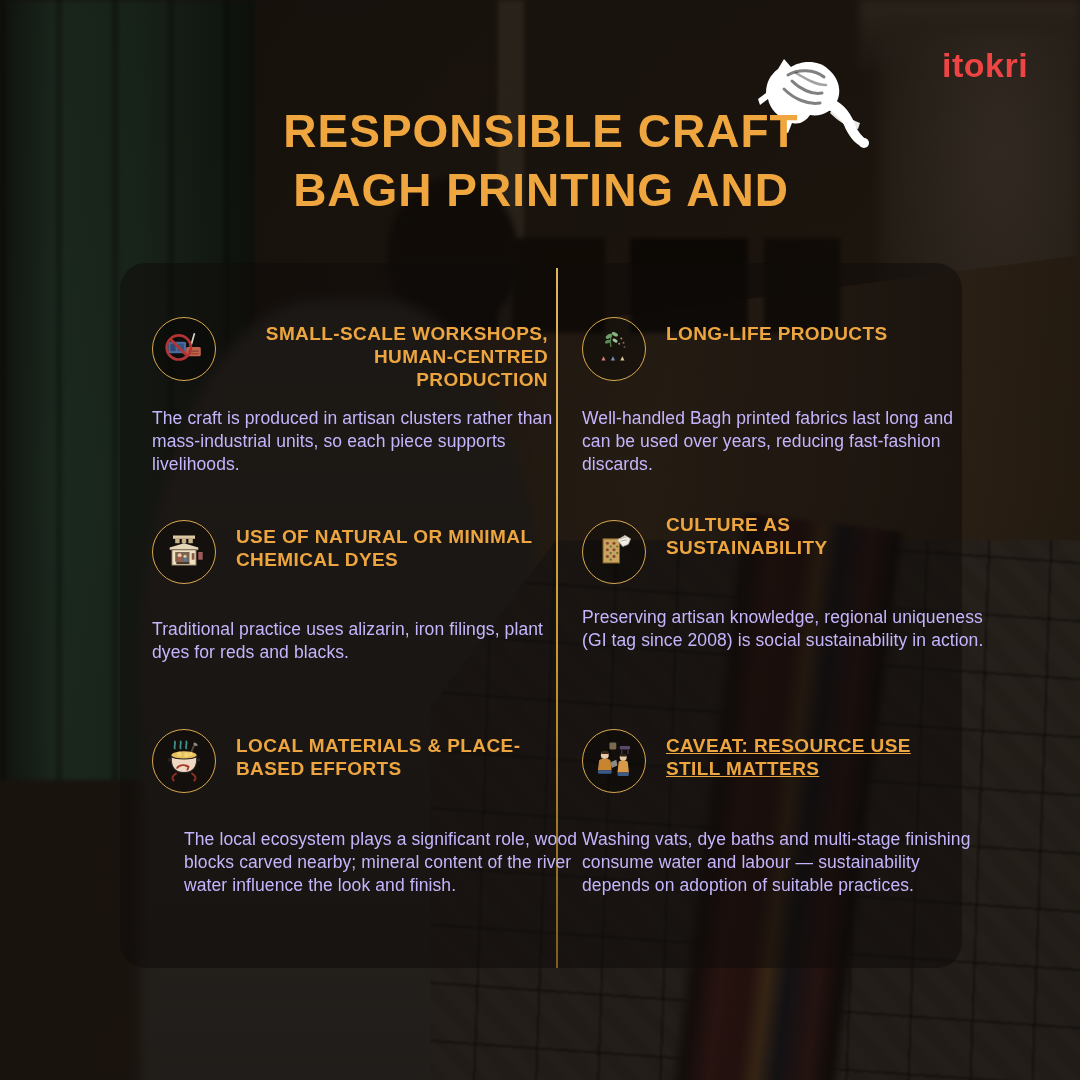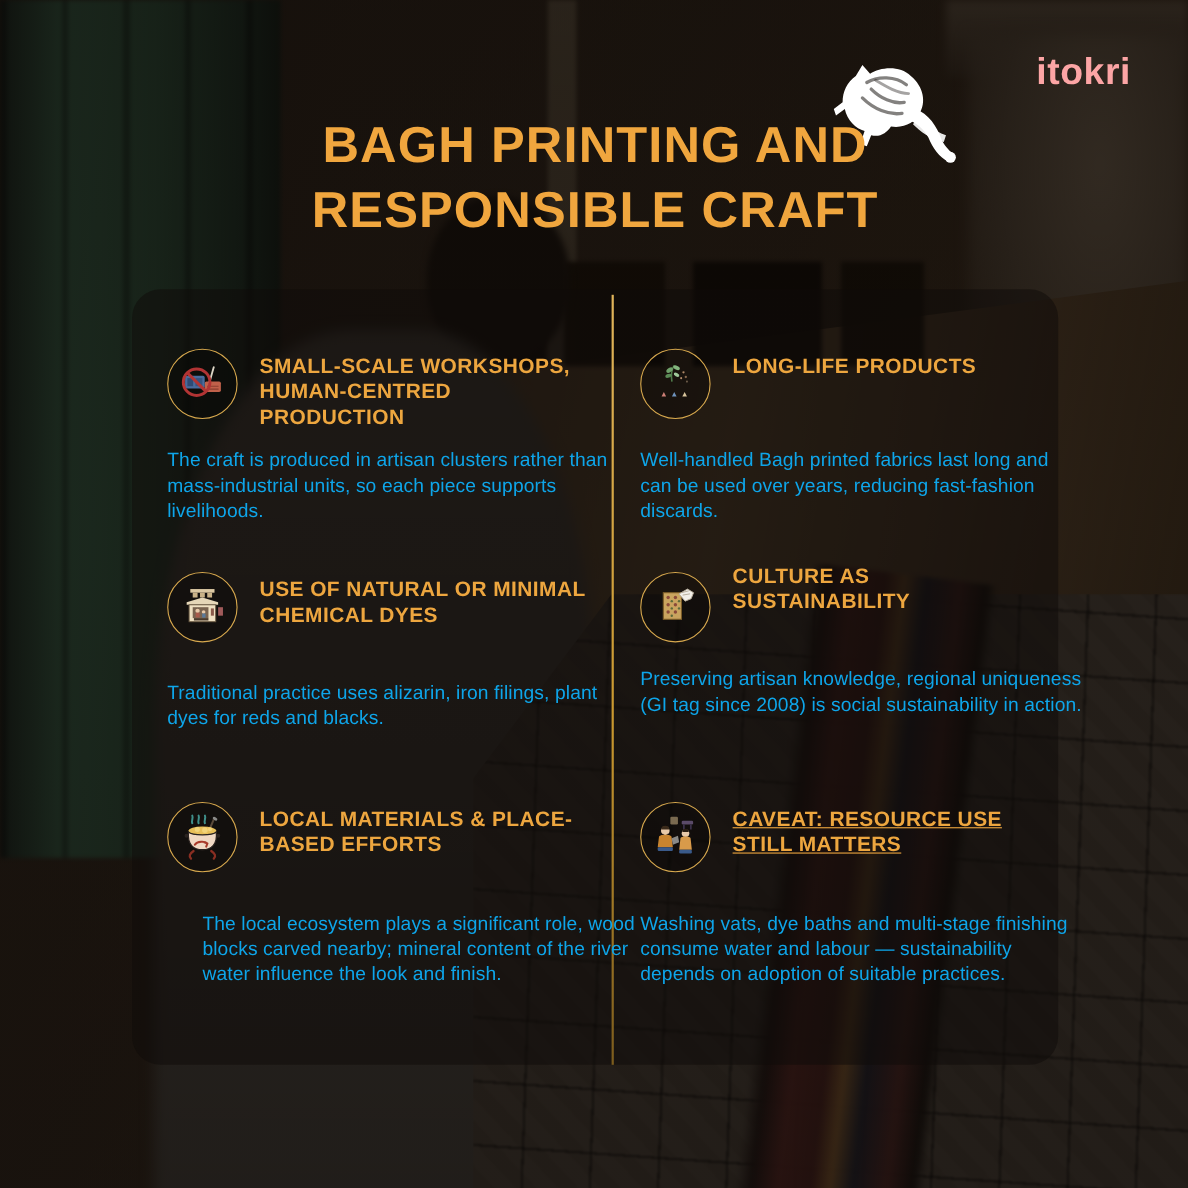--- a/index.html
+++ b/index.html
@@ -45,30 +45,30 @@
   .ph-runner{left:700px;top:520px;width:170px;height:620px;transform:rotate(7deg);
     background:linear-gradient(90deg,rgba(0,0,0,0) 0,#1c1210 8%,#4b201d 22%,#3f1b18 40%,#6d4a26 50%,#1c1c26 62%,#44201e 80%,#140f0c 94%,rgba(0,0,0,0) 100%);
     filter:blur(2px);opacity:.95;}
   .overlay{position:absolute;inset:0;background:linear-gradient(180deg,rgba(8,5,3,.52) 0%,rgba(8,5,3,.47) 45%,rgba(10,7,5,.55) 100%);}
   
   .panel{position:absolute;left:120px;top:263px;width:842px;height:705px;border-radius:26px;
     background:rgba(16,12,9,.52);}
   .divider{position:absolute;left:556px;top:268px;width:2px;height:700px;
     background:linear-gradient(180deg,#e0b45a 0%,#c9982f 55%,#7c5c1d 100%);}
   .logo{position:absolute;left:942px;top:46px;width:120px;
-    color:#fca5a5;font-size:34px;font-weight:800;letter-spacing:.5px;}
+    color:#ef4444;font-size:34px;font-weight:800;letter-spacing:.5px;}
   .title{position:absolute;left:160px;top:102px;width:762px;text-align:center;
     color:#f0a63e;font-size:46px;font-weight:800;letter-spacing:1px;line-height:1.28;}
   .tiger{position:absolute;left:748px;top:55px;width:124px;height:102px;}
   .sec-icon{position:absolute;width:62px;height:62px;border-radius:50%;
     border:1.5px solid #d8a94e;background:rgba(0,0,0,.28);
     display:flex;align-items:center;justify-content:center;}
   .sec-heading{position:absolute;width:312px;color:#eda63f;font-size:19px;font-weight:800;
     letter-spacing:.4px;line-height:1.2;white-space:pre-line;}
-  .sec-body{position:absolute;width:404px;color:#0ea5e9;font-size:17.5px;line-height:1.32;letter-spacing:.1px;}
+  .sec-body{position:absolute;width:404px;color:#c4b5fd;font-size:17.5px;line-height:1.32;letter-spacing:.1px;}
   svg{display:block;}
 </style>
 </head>
 <body>
 
 <div class="stage">
 
   <div class="photo">
     <div class="ph ph-wall"></div>
     <div class="ph ph-window"></div>
@@ -91,40 +91,40 @@
   <svg class="tiger" viewBox="0 0 124 102">
     <path fill="#ffffff" d="M30 14 L36 4 L43 12 C52 6 70 4 80 14 C92 24 94 38 88 48 C84 56 74 62 62 60 C58 66 52 70 44 68 L40 78 L34 76 L38 64 C30 62 22 54 20 44 L12 50 L10 44 L18 38 C18 28 22 20 30 14 Z"></path>
     <path fill="#ffffff" d="M84 44 C96 48 104 60 108 72 C112 80 116 82 119 86 L114 92 C106 88 100 80 96 70 C92 62 84 56 78 54 Z"></path>
     <path fill="#ffffff" d="M86 52 C94 56 100 64 112 68 L110 74 C98 72 88 64 82 58 Z" opacity=".9"></path>
     <circle cx="116" cy="88" r="5" fill="#ffffff"></circle>
     <path d="M40 20 C50 14 66 14 76 22 M36 34 C46 44 60 50 72 48 M44 26 C52 34 64 40 74 38" stroke="#1d1a16" stroke-width="3" fill="none" opacity=".55" stroke-linecap="round"></path>
     <path d="M48 18 C58 24 68 30 78 30" stroke="#1d1a16" stroke-width="2.5" fill="none" opacity=".4" stroke-linecap="round"></path>
   </svg>
 
   <div class="title">
+    <div>RESPONSIBLE CRAFT</div>
     <div>BAGH PRINTING AND</div>
-    <div>RESPONSIBLE CRAFT</div>
   </div>
 
   <div class="panel"></div>
   <div class="divider"></div>
 
   <div class="sec-icon" style="left:152px;top:317px;">
     <svg width="42" height="42" viewBox="0 0 40 40">
       <rect x="22" y="18" width="14" height="9" rx="1.5" fill="#c0614a"></rect>
       <path d="M24 22 h10 M24 24.5 h10" stroke="#8a3f30" stroke-width="1"></path>
       <line x1="30" y1="5" x2="26" y2="19" stroke="#ddd6c6" stroke-width="1.6"></line>
       <rect x="5" y="13" width="17" height="11" rx="1.5" fill="#4a6b9c"></rect>
       <rect x="7" y="15" width="5" height="7" fill="#2e4a74"></rect>
       <rect x="14" y="15" width="6" height="7" fill="#35547f"></rect>
       <circle cx="15" cy="18.5" r="11.5" stroke="#b23434" stroke-width="2.6" fill="none"></circle>
       <line x1="7" y1="10.5" x2="23" y2="26.5" stroke="#b23434" stroke-width="2.6"></line>
     </svg>
   </div>
-  <div class="sec-heading" style="left:236px;top:323px;">SMALL-SCALE WORKSHOPS,
+  <div class="sec-heading" style="left:236px;top:323px;text-align:right;">SMALL-SCALE WORKSHOPS,
 HUMAN-CENTRED
 PRODUCTION</div>
   <div class="sec-body" style="left:152px;top:407px;">The craft is produced in artisan clusters rather than mass-industrial units, so each piece supports livelihoods.</div>
 
   <div class="sec-icon" style="left:582px;top:317px;">
     <svg width="42" height="42" viewBox="0 0 40 40">
       <path d="M17 18 C16 12 17 7 19 4" stroke="#4f7a4a" stroke-width="1.4" fill="none"></path>
       <ellipse cx="15" cy="8" rx="3.2" ry="1.8" fill="#6fa06a" transform="rotate(-35 15 8)"></ellipse>
       <ellipse cx="21" cy="6" rx="3" ry="1.7" fill="#84b57e" transform="rotate(25 21 6)"></ellipse>
       <ellipse cx="14" cy="13" rx="2.8" ry="1.6" fill="#5a8a55" transform="rotate(-20 14 13)"></ellipse>

